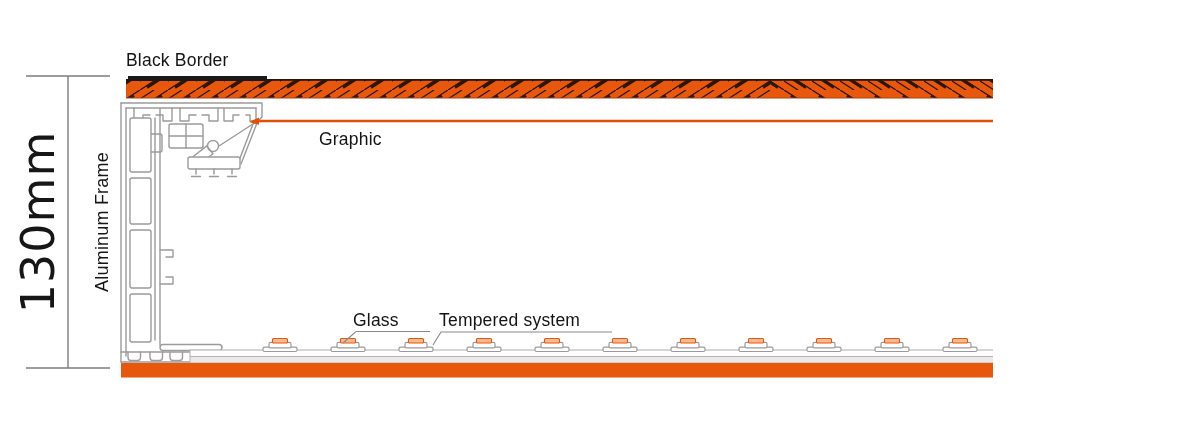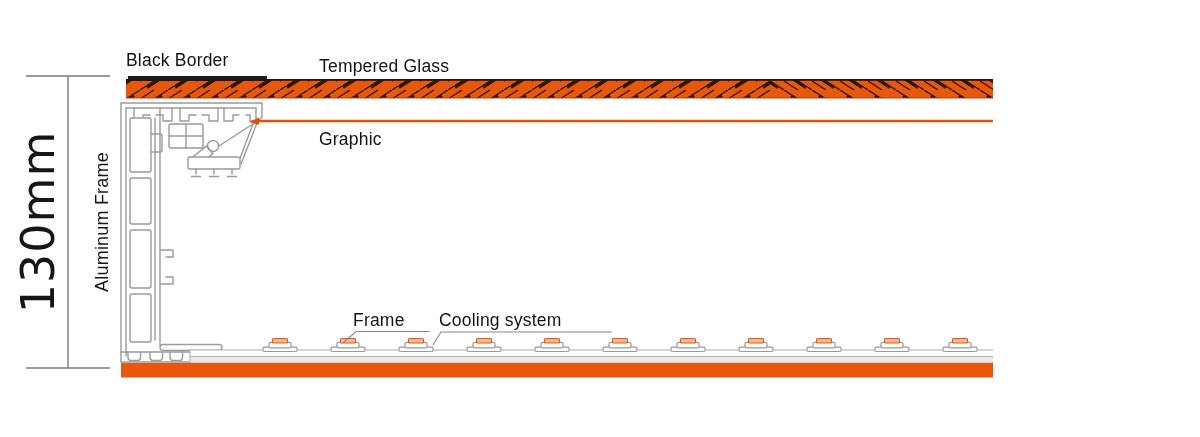--- a/index.html
+++ b/index.html
@@ -160,20 +160,19 @@
         <use href="#led-module" transform="translate(824,338.5)"></use>
         <use href="#led-module" transform="translate(892,338.5)"></use>
         <use href="#led-module" transform="translate(960,338.5)"></use>
       </g>
 
     <path class="leader" d="M343,343 L356,331.5 H430"></path>
     <path class="leader" d="M433,345 L441,332 H612"></path>
   </svg>
 
   <div class="lbl" style="left:126px;top:50px;">Black Border</div>
-  <div class="lbl" style="left:319px;top:56px;">Tempered Glass</div>
   <div class="lbl" style="left:319px;top:129px;text-align:right;">Graphic</div>
-  <div class="lbl" style="left:353px;top:310px;">Frame</div>
-  <div class="lbl" style="left:439px;top:310px;">Cooling system</div>
+  <div class="lbl" style="left:353px;top:310px;">Glass</div>
+  <div class="lbl" style="left:439px;top:310px;">Tempered system</div>
   <div class="lbl lbl-v dim-lbl" style="left:38px;top:222px;">130mm</div>
   <div class="lbl lbl-v frame-lbl" style="left:102px;top:222px;">Aluminum Frame</div>
 
 </div>
 
 </body></html>

